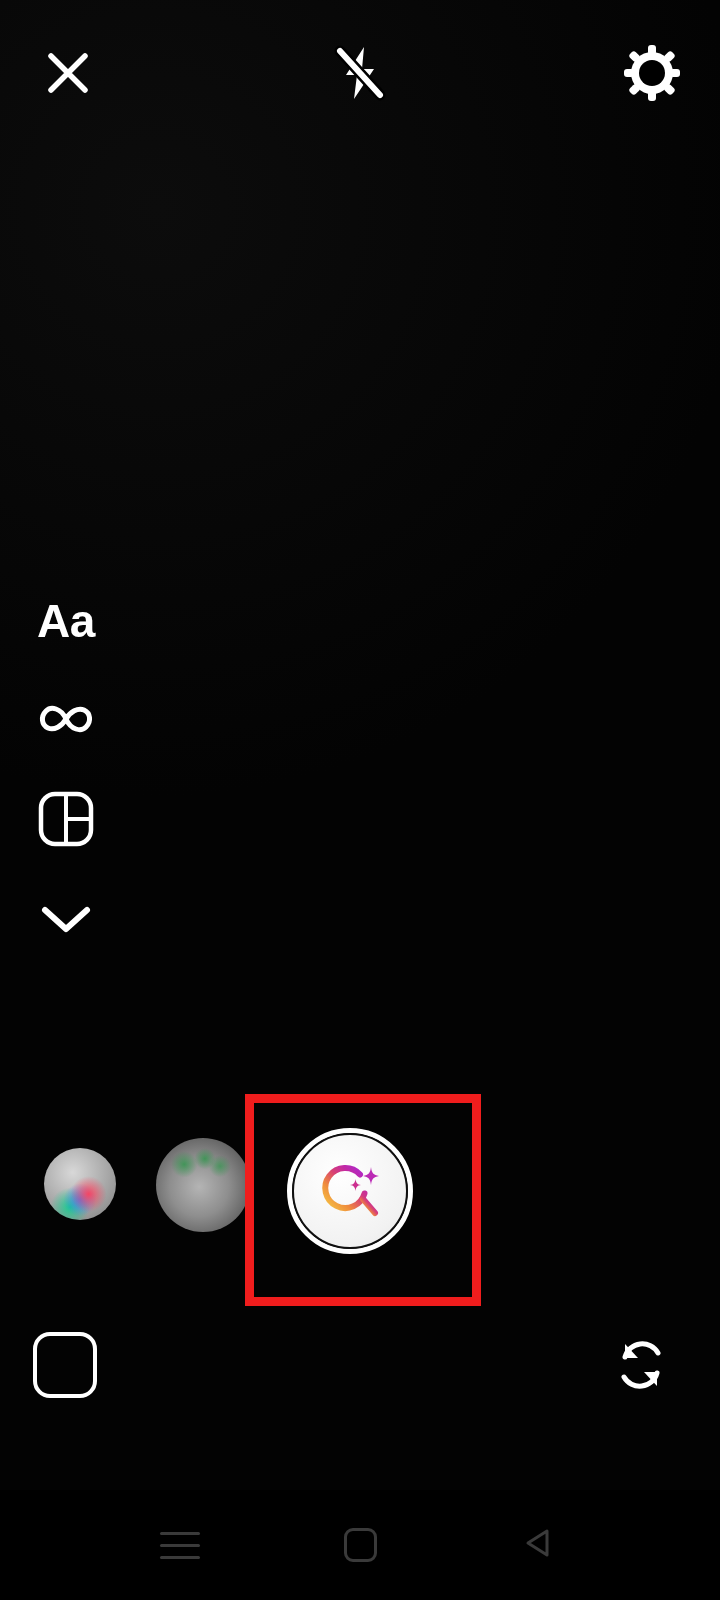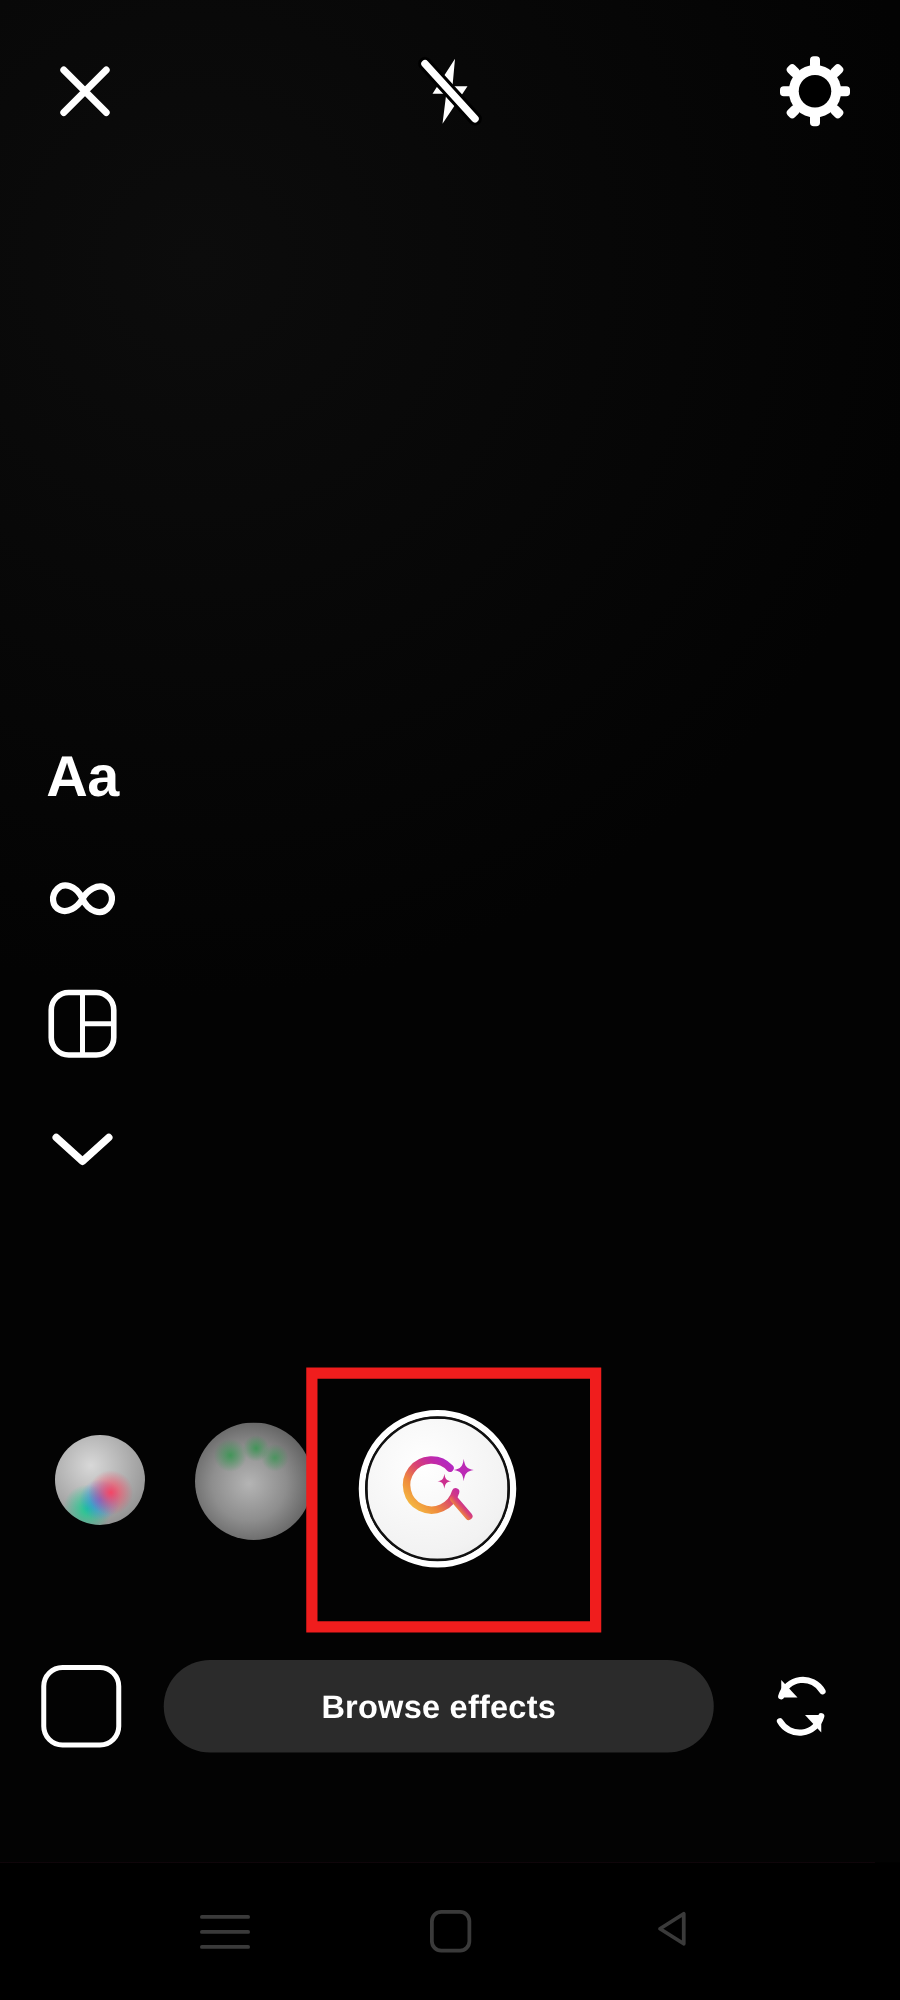--- a/index.html
+++ b/index.html
@@ -289,23 +289,20 @@
       </span>
     </div>
   </div>
 
   <div id="annotation-box"></div>
 
   <div id="bottom-bar"></div>
 
   <div id="gallery-button"></div>
 
-  <div id="browse-effects-button">
-    <span id="browse-effects-label">Browse effects</span>
-  </div>
 
   <div id="flip-camera-button">
     <span>
       <svg width="62" height="62" viewBox="0 0 62 62">
         <path d="M15 25 A18 18 0 0 1 48 21" stroke="#ffffff" stroke-width="5" fill="none" stroke-linecap="round"></path>
         <path d="M47 41 A18 18 0 0 1 14 45" stroke="#ffffff" stroke-width="5" fill="none" stroke-linecap="round"></path>
         <path d="M15 12 L15 26 L28 26 Z" fill="#ffffff"></path>
         <path d="M47 54 L47 40 L34 40 Z" fill="#ffffff"></path>
       </svg>
     </span>

